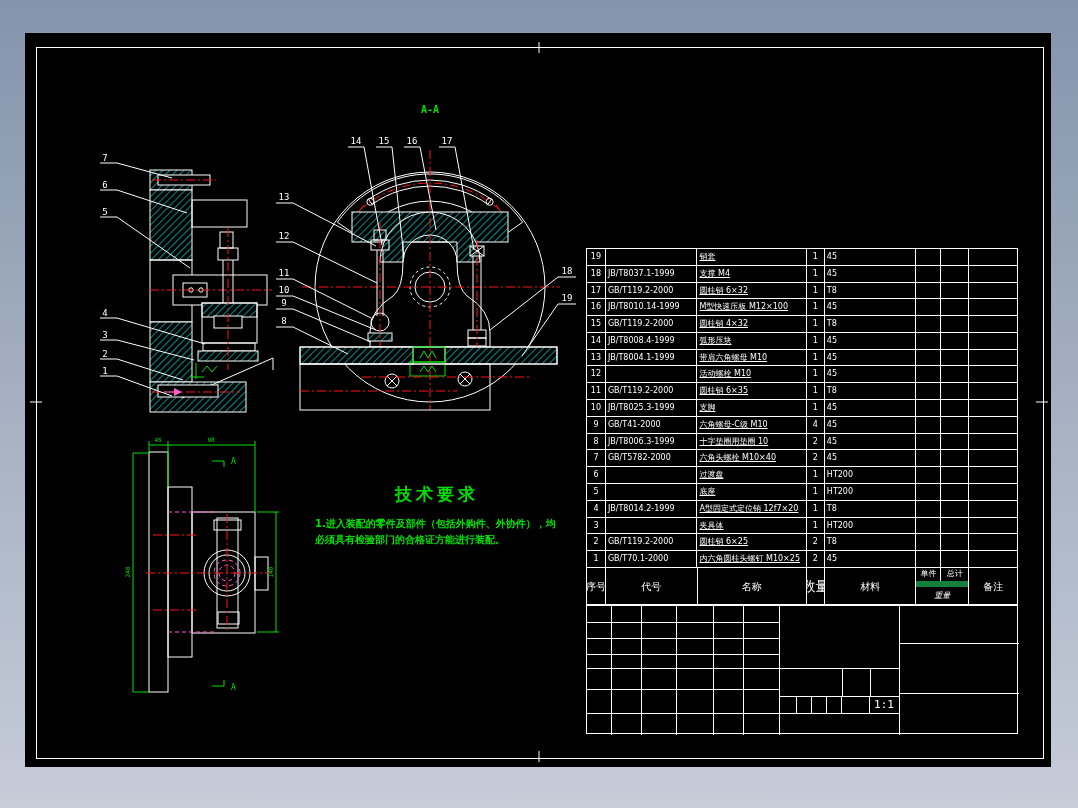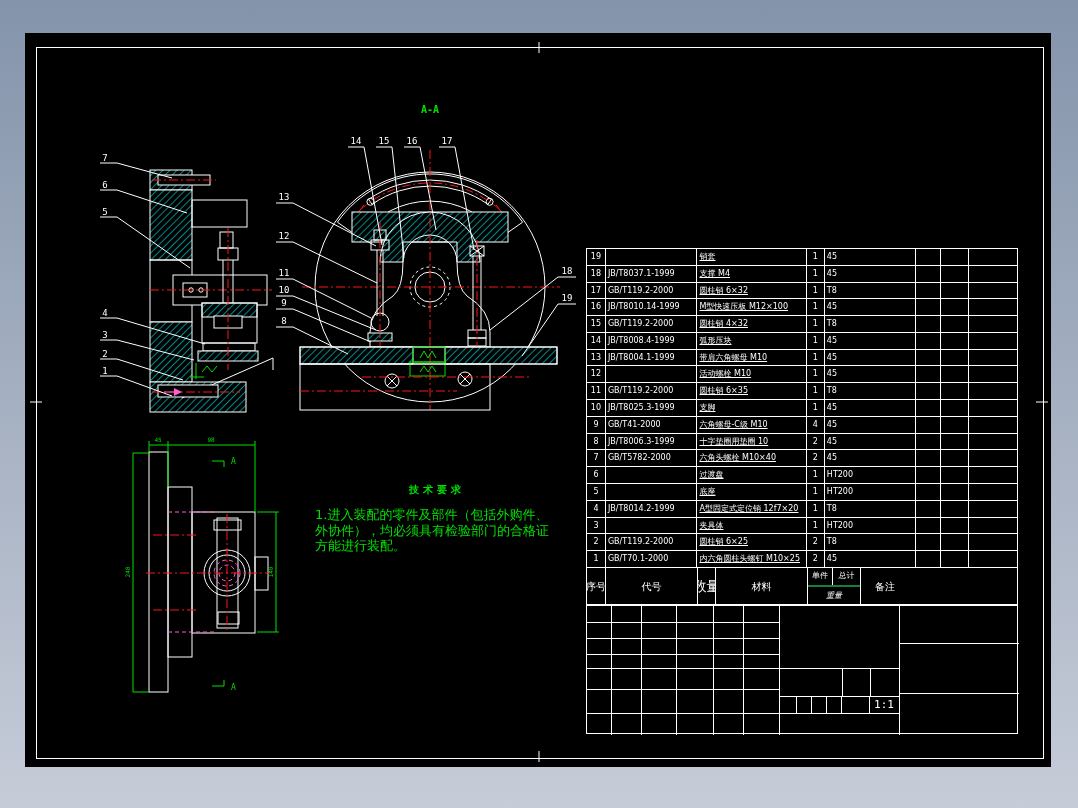--- a/index.html
+++ b/index.html
@@ -29,43 +29,43 @@
   .c1{width:92px;}
   .c2{width:110px;text-decoration:underline;}
   .c3{width:18px;text-align:center;padding:0;}
   .c4{width:92px;}
   .c5{width:25px;}
   .c6{width:28px;}
   .c7{width:48px;border-right:none;}
   #pt-footer{display:flex;height:38px;box-sizing:border-box;font-size:10px;color:#fff;}
   .fcell{box-sizing:border-box;border-right:1px solid #fff;display:flex;align-items:center;justify-content:center;overflow:hidden;}
   .wblock{width:53px;display:flex;flex-direction:column;border-right:1px solid #fff;box-sizing:border-box;font-size:8px;}
-  .wtop{display:flex;height:19px;border-bottom:2px solid #15803d;box-sizing:border-box;}
+  .wtop{display:flex;height:19px;border-bottom:6px solid #15803d;box-sizing:border-box;}
   .wtop div{display:flex;align-items:center;justify-content:center;box-sizing:border-box;overflow:hidden;}
   .wbottom{flex:1;display:flex;align-items:center;justify-content:center;font-style:italic;}
   
   #title-grid{
     position:absolute;left:561px;top:572px;width:432px;height:129px;
     border:1px solid #fff;box-sizing:border-box;color:#fff;
   }
   .gl{position:absolute;background:#fff;}
   .scale-cell{
     position:absolute;left:282px;top:90px;width:30px;height:17px;
     display:flex;align-items:center;justify-content:center;
     color:#fff;font-size:11px;font-family:"DejaVu Sans Mono",monospace;
   }
   
   #tech{
     position:absolute;left:290px;top:450px;width:244px;color:#00e000;
   }
   #tech h3{
-    margin:0 0 10px 0;text-align:center;font-size:10px;font-weight:bold;
+    margin:0 0 10px 0;text-align:center;font-size:17px;font-weight:bold;
     letter-spacing:4px;
   }
-  #tech p{margin:0;font-size:13px;line-height:15.5px;}
+  #tech p{margin:0;font-size:10px;line-height:15.5px;font-weight:bold;}
   svg text{font-family:"DejaVu Sans Mono",monospace;}
   .lbl{fill:#fff;font-size:9px;}
   .grn{fill:#00e000;}
 </style>
 </head>
 <body>
 
 <div class="canvas">
   <div class="frame"></div>
 
@@ -482,20 +482,21 @@
           <div class="pcell c3">2</div>
           <div class="pcell c4">45</div>
           <div class="pcell c5"></div>
           <div class="pcell c6"></div>
           <div class="pcell c7"></div>
         </div>
       </div>
     <div id="pt-footer">
       <div class="fcell" style="width:19px">序号</div>
       <div class="fcell" style="width:92px">代号</div>
+      <div class="fcell" style="width:110px">名称</div>
       <div class="fcell" style="width:18px;font-size:14px">数量</div>
       <div class="fcell" style="width:92px">材料</div>
       <div class="wblock">
         <div class="wtop">
           <div style="width:25px;border-right:1px solid #fff">单件</div>
           <div style="flex:1">总计</div>
         </div>
         <div class="wbottom">重量</div>
       </div>
       <div class="fcell" style="width:48px;border-right:none">备注</div>

